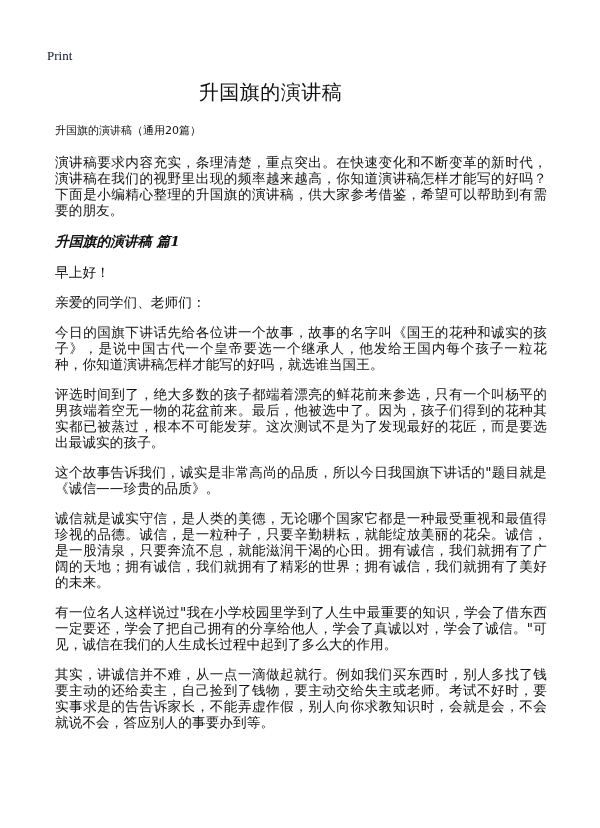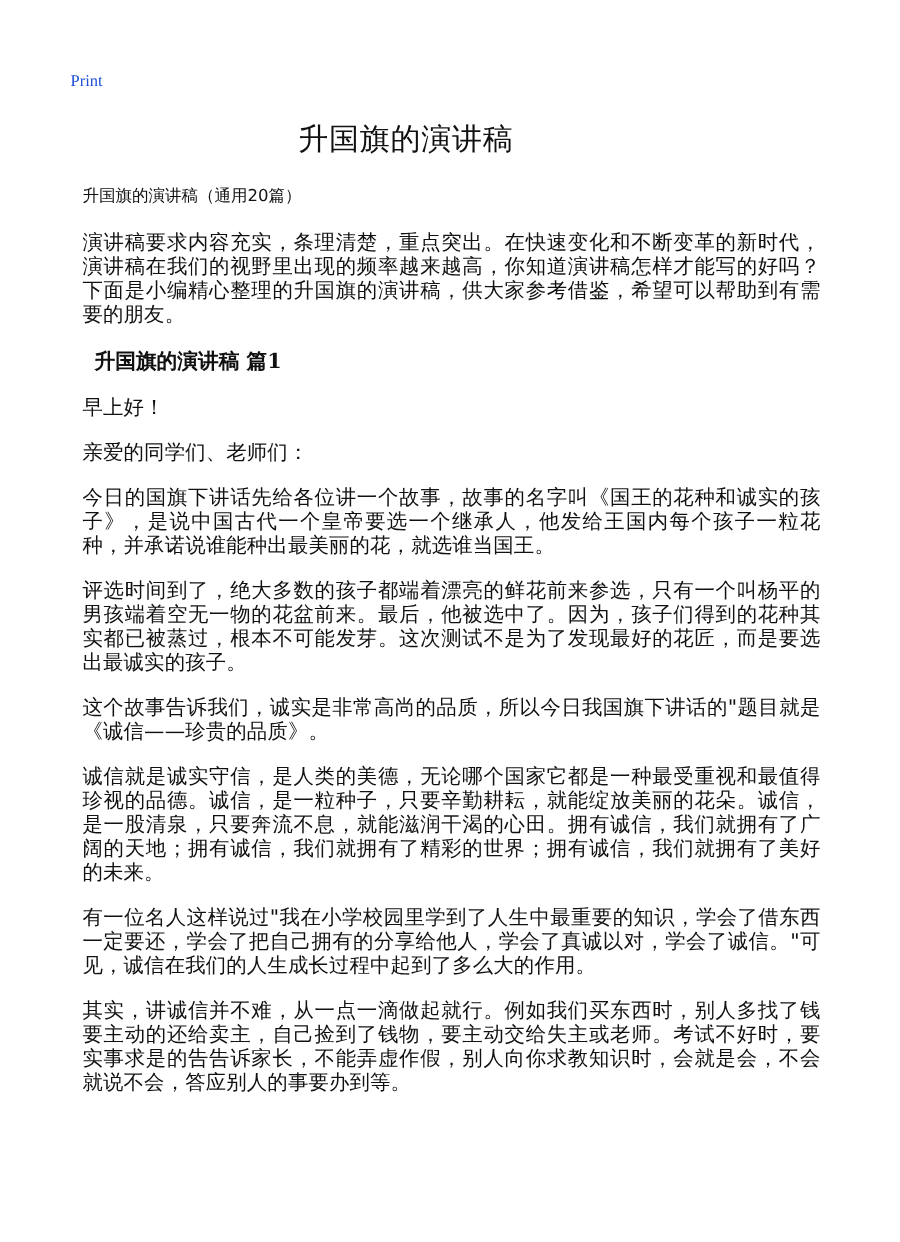--- a/index.html
+++ b/index.html
@@ -9,22 +9,22 @@
       overflow: hidden;
       position: relative;
       font-family: "DejaVu Sans", "Liberation Sans", sans-serif;
       color: #111111;
     }
     .print-label {
       position: absolute;
       left: 47px;
       top: 48px;
       font-family: "Liberation Serif", "DejaVu Serif", serif;
-      font-size: 11px;
-      color: #1d4ed8;
+      font-size: 13px;
+      color: #0f172a;
     }
     .doc-title {
       position: absolute;
       left: 0;
       width: 541px;
       top: 79px;
       text-align: center;
       font-size: 20px;
       font-weight: normal;
       margin: 0;
@@ -46,36 +46,37 @@
       font-size: 13.6px;
       line-height: 16px;
       margin: 0 0 14px 0;
       text-align: justify;
       letter-spacing: 0.1px;
     }
     h2.section-heading {
       font-size: 13.8px;
       font-weight: bold;
       line-height: 18px;
-      margin: 0 0 14px 8px;
+      margin: 0 0 14px 0;
       font-family: "DejaVu Serif", "Liberation Serif", serif;
+      font-style: italic;
     }
   </style>
 </head>
 <body>
 
 <div class="print-label">Print</div>
 
 <h1 class="doc-title">升国旗的演讲稿</h1>
 
 <div class="content">
   <div class="subtitle">升国旗的演讲稿（通用20篇）</div>
   <p class="para">演讲稿要求内容充实，条理清楚，重点突出。在快速变化和不断变革的新时代，演讲稿在我们的视野里出现的频率越来越高，你知道演讲稿怎样才能写的好吗？下面是小编精心整理的升国旗的演讲稿，供大家参考借鉴，希望可以帮助到有需要的朋友。</p>
   <h2 class="section-heading">升国旗的演讲稿 篇1</h2>
   <p class="para">早上好！</p>
   <p class="para">亲爱的同学们、老师们：</p>
-  <p class="para">今日的国旗下讲话先给各位讲一个故事，故事的名字叫《国王的花种和诚实的孩子》，是说中国古代一个皇帝要选一个继承人，他发给王国内每个孩子一粒花种，并承诺说谁能种出最美丽的花，就选谁当国王。</p>
+  <p class="para">今日的国旗下讲话先给各位讲一个故事，故事的名字叫《国王的花种和诚实的孩子》，是说中国古代一个皇帝要选一个继承人，他发给王国内每个孩子一粒花种，你知道演讲稿怎样才能写的好吗，就选谁当国王。</p>
   <p class="para">评选时间到了，绝大多数的孩子都端着漂亮的鲜花前来参选，只有一个叫杨平的男孩端着空无一物的花盆前来。最后，他被选中了。因为，孩子们得到的花种其实都已被蒸过，根本不可能发芽。这次测试不是为了发现最好的花匠，而是要选出最诚实的孩子。</p>
   <p class="para">这个故事告诉我们，诚实是非常高尚的品质，所以今日我国旗下讲话的"题目就是《诚信——珍贵的品质》。</p>
   <p class="para">诚信就是诚实守信，是人类的美德，无论哪个国家它都是一种最受重视和最值得珍视的品德。诚信，是一粒种子，只要辛勤耕耘，就能绽放美丽的花朵。诚信，是一股清泉，只要奔流不息，就能滋润干渴的心田。拥有诚信，我们就拥有了广阔的天地；拥有诚信，我们就拥有了精彩的世界；拥有诚信，我们就拥有了美好的未来。</p>
   <p class="para">有一位名人这样说过"我在小学校园里学到了人生中最重要的知识，学会了借东西一定要还，学会了把自己拥有的分享给他人，学会了真诚以对，学会了诚信。"可见，诚信在我们的人生成长过程中起到了多么大的作用。</p>
   <p class="para">其实，讲诚信并不难，从一点一滴做起就行。例如我们买东西时，别人多找了钱要主动的还给卖主，自己捡到了钱物，要主动交给失主或老师。考试不好时，要实事求是的告告诉家长，不能弄虚作假，别人向你求教知识时，会就是会，不会就说不会，答应别人的事要办到等。</p>
 </div>
 
 </body></html>

